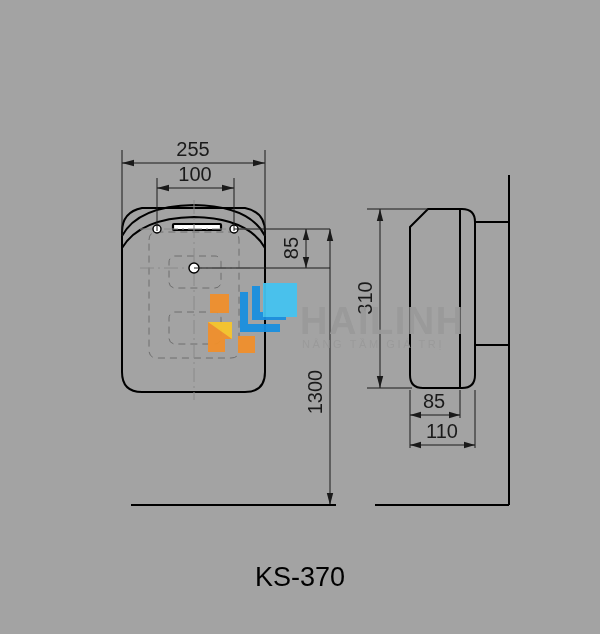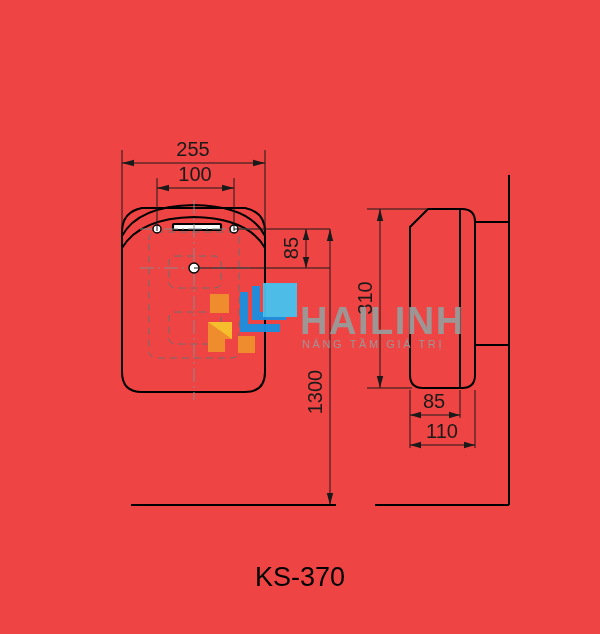--- a/index.html
+++ b/index.html
@@ -11,21 +11,21 @@
     width: 600px;
     height: 634px;
     font-family: "Liberation Sans", sans-serif;
     overflow: hidden;
     position: relative;
   }
   #stage {
     position: relative;
     width: 600px;
     height: 634px;
-    background: #ef4444;
+    background: #a3a3a3;
   }
   #drawing {
     position: absolute;
     left: 0;
     top: 0;
   }
   .dim-text {
     font-family: "Liberation Sans", sans-serif;
     font-size: 20px;
     fill: #1a1a1a;

